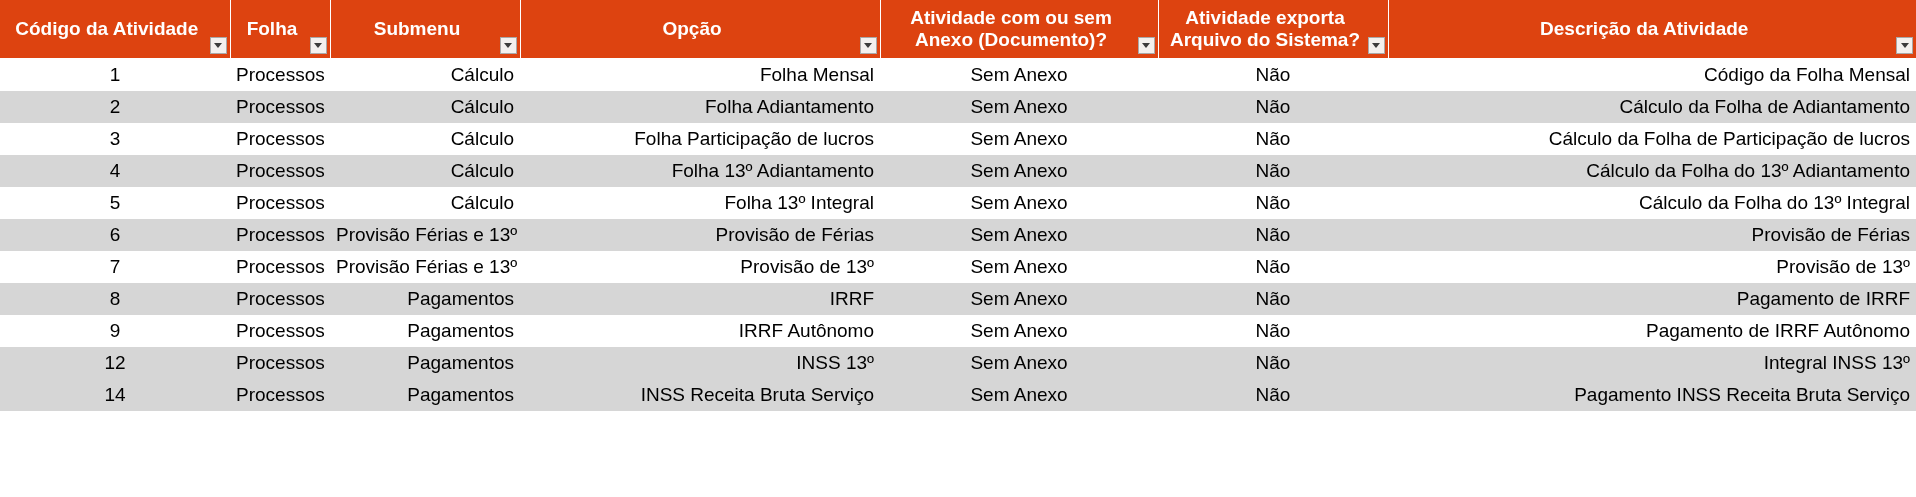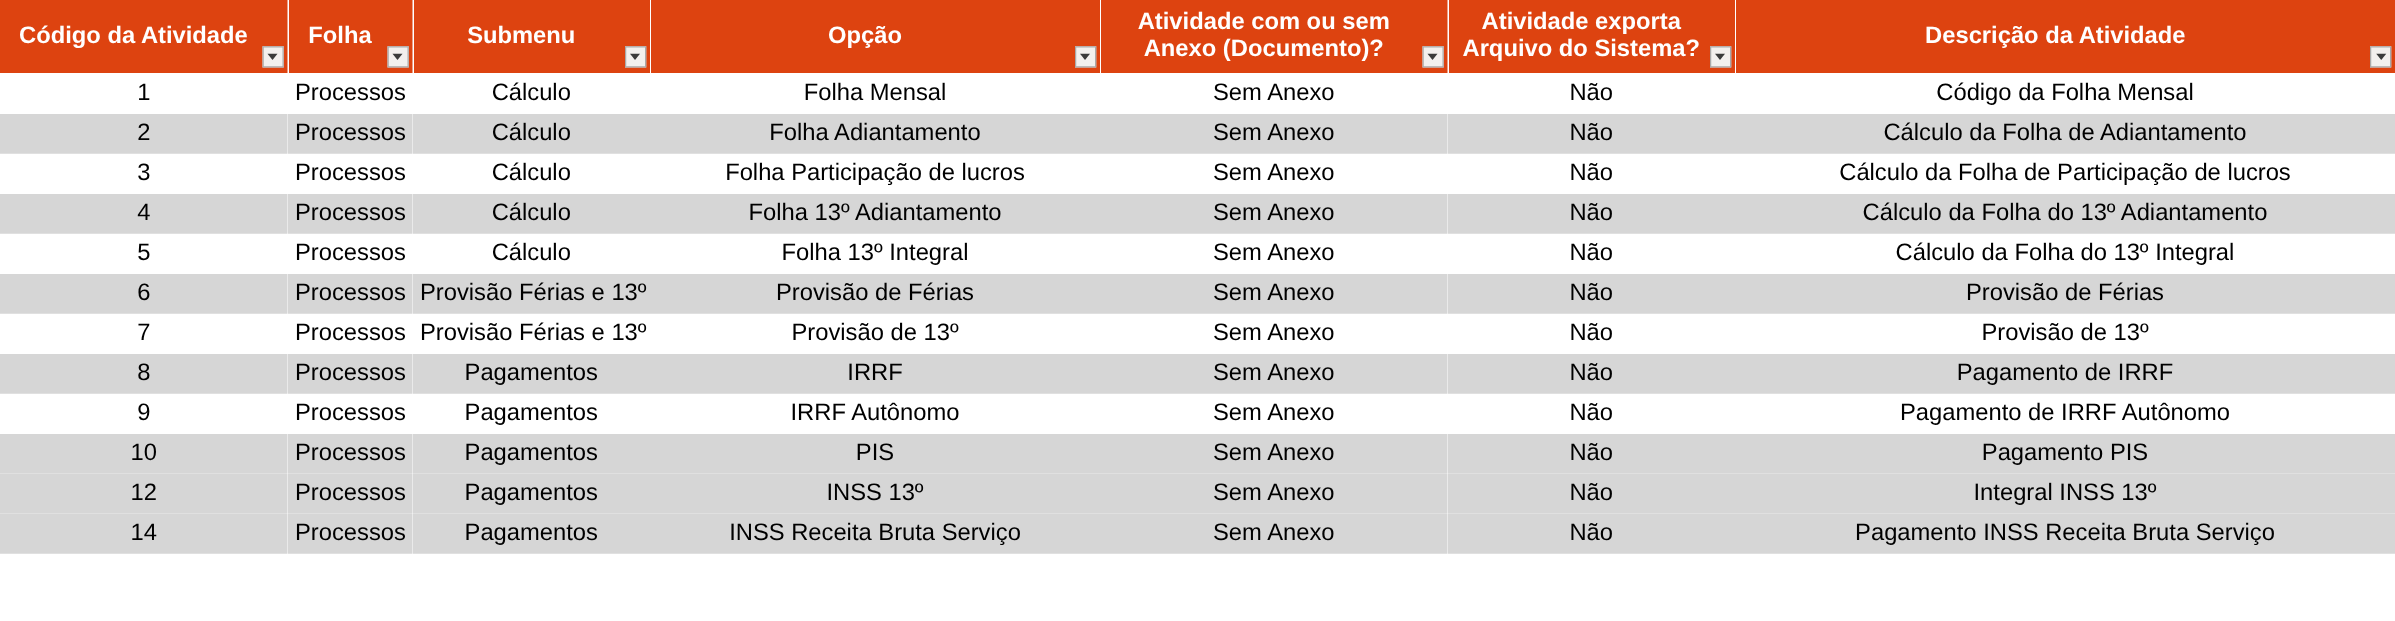--- a/index.html
+++ b/index.html
@@ -73,21 +73,21 @@
     height: 28px;
     line-height: 1.1;
     white-space: nowrap;
     overflow: hidden;
     vertical-align: middle;
     font-size: 19px;
   }
   tbody tr.odd td { background: #ffffff; }
   tbody tr.even td { background: #d6d6d6; }
   td.ctr { text-align: center; }
-  td.lft { text-align: center; }
+  td.lft { text-align: right; }
 </style>
 </head>
 <body>
 
 <div class="sheet">
   <table class="grid">
     <colgroup>
       <col class="c0">
         <col class="c1">
         <col class="c2">
@@ -197,29 +197,20 @@
         <tr class="odd">
           <td class="ctr">9</td>
           <td class="lft">Processos</td>
           <td class="lft">Pagamentos</td>
           <td class="lft">IRRF Autônomo</td>
           <td class="ctr">Sem Anexo</td>
           <td class="ctr">Não</td>
           <td class="lft">Pagamento de IRRF Autônomo</td>
         </tr>
         <tr class="even">
-          <td class="ctr">10</td>
-          <td class="lft">Processos</td>
-          <td class="lft">Pagamentos</td>
-          <td class="lft">PIS</td>
-          <td class="ctr">Sem Anexo</td>
-          <td class="ctr">Não</td>
-          <td class="lft">Pagamento PIS</td>
-        </tr>
-        <tr class="even">
           <td class="ctr">12</td>
           <td class="lft">Processos</td>
           <td class="lft">Pagamentos</td>
           <td class="lft">INSS 13º</td>
           <td class="ctr">Sem Anexo</td>
           <td class="ctr">Não</td>
           <td class="lft">Integral INSS 13º</td>
         </tr>
         <tr class="even">
           <td class="ctr">14</td>

